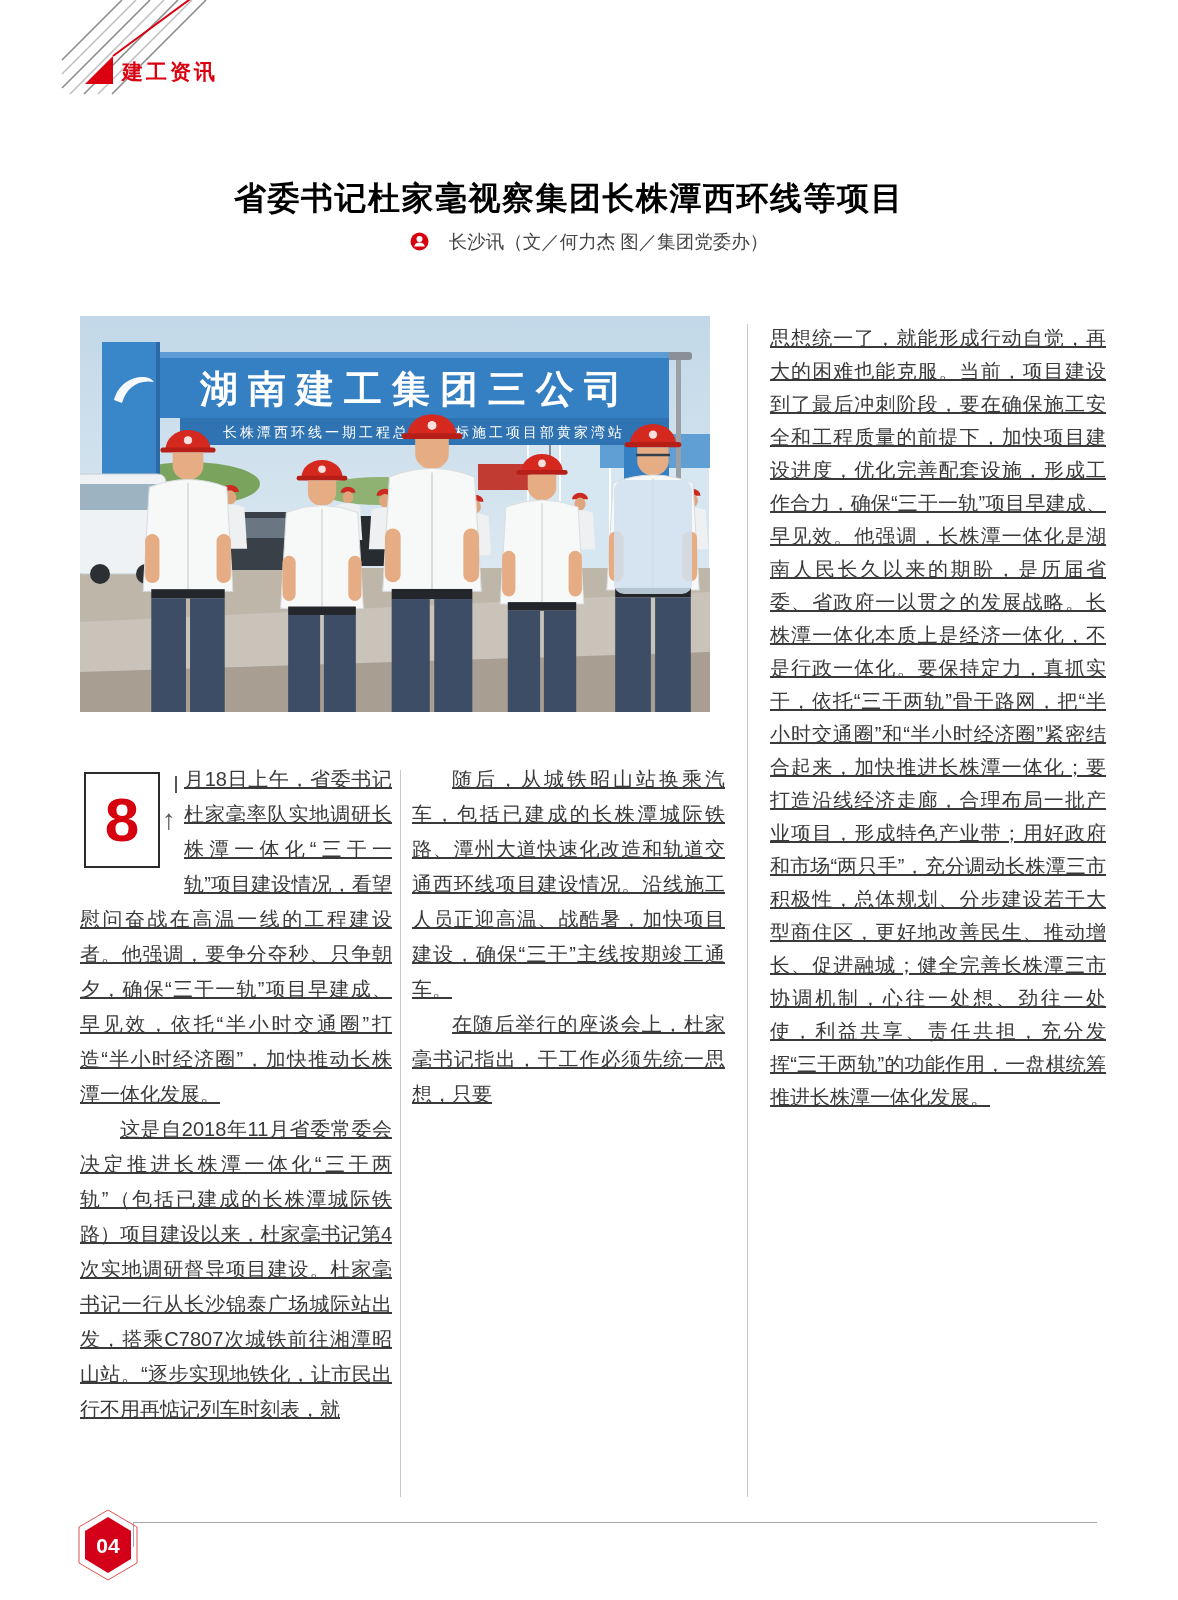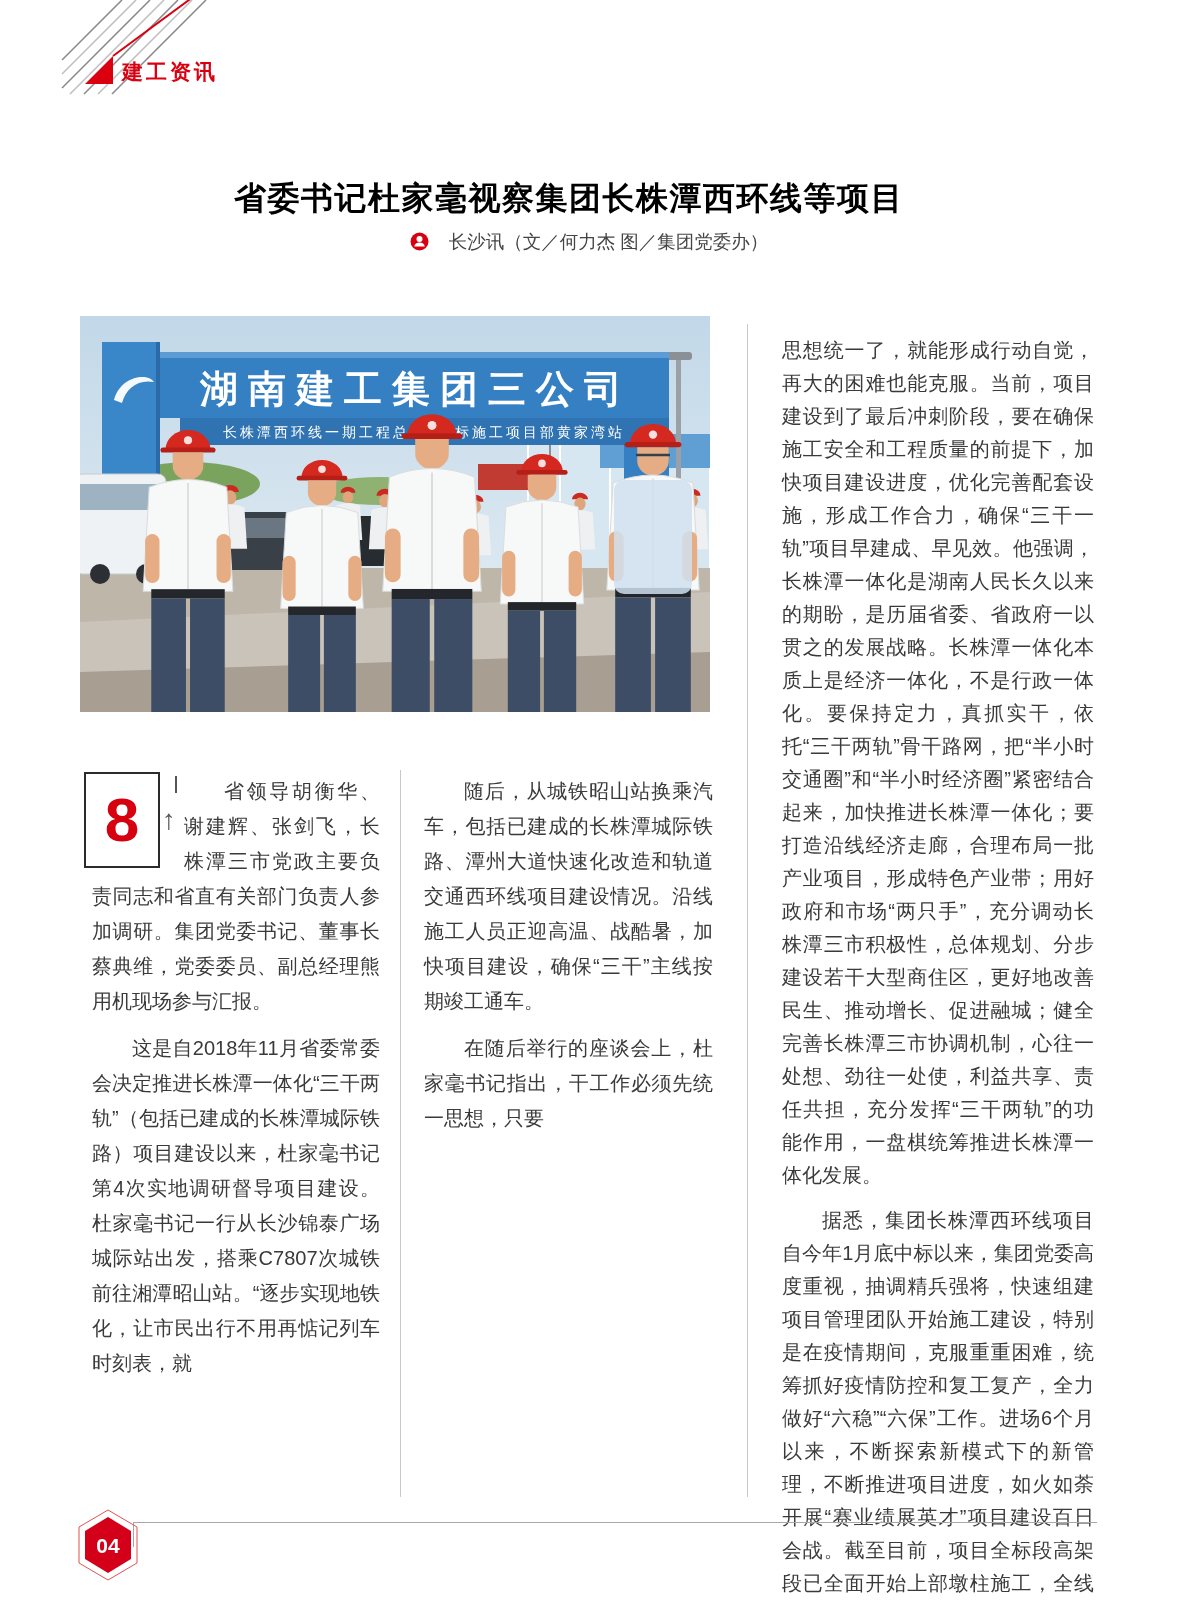--- a/index.html
+++ b/index.html
@@ -21,21 +21,21 @@
     position:absolute;left:0;top:229px;width:1178px;display:flex;
     align-items:center;justify-content:center;gap:20px;font-size:18.5px;color:#454545;
   }
   
   .photo{position:absolute;left:80px;top:316px;width:630px;height:396px;}
   
   .column{position:absolute;text-align:justify;}
   .col1{left:80px;top:762px;width:312px;font-size:20px;line-height:35px;}
   .col2{left:412px;top:762px;width:313px;font-size:20px;line-height:35px;}
   .col3{left:770px;top:322px;width:336px;font-size:20px;line-height:33px;}
-  .para{margin:12px;text-align:justify;}
+  .para{margin:0;text-align:justify;text-decoration:underline;}
   .para.indent{text-indent:2em;}
   .vrule{position:absolute;width:1px;background:#c9c9c9;}
   .vrule1{left:400px;top:770px;height:727px;}
   .vrule2{left:747px;top:324px;height:1173px;}
   
   .dropcap-float{float:left;width:104px;height:108px;position:relative;}
   .dropcap-box{
     position:absolute;left:4px;top:10px;width:72px;height:92px;border:2px solid #2b2b2b;
     display:flex;align-items:center;justify-content:center;
   }
@@ -195,36 +195,35 @@
 
   <div class="column col1">
     <div class="dropcap-float">
       <div class="dropcap-box">
         <span class="dropcap-num">8</span>
       </div>
       <span class="dropcap-tick"></span>
       <span class="dropcap-arrow">↑</span>
     </div>
     <div>
-        <p class="para indent">省领导胡衡华、谢建辉、张剑飞，长株潭三市党政主要负责同志和省直有关部门负责人参加调研。集团党委书记、董事长蔡典维，党委委员、副总经理熊用机现场参与汇报。</p>
+        <p class="para">月18日上午，省委书记杜家毫率队实地调研长株潭一体化“三干一轨”项目建设情况，看望慰问奋战在高温一线的工程建设者。他强调，要争分夺秒、只争朝夕，确保“三干一轨”项目早建成、早见效，依托“半小时交通圈”打造“半小时经济圈”，加快推动长株潭一体化发展。</p>
         <p class="para indent">这是自2018年11月省委常委会决定推进长株潭一体化“三干两轨”（包括已建成的长株潭城际铁路）项目建设以来，杜家毫书记第4次实地调研督导项目建设。杜家毫书记一行从长沙锦泰广场城际站出发，搭乘C7807次城铁前往湘潭昭山站。“逐步实现地铁化，让市民出行不用再惦记列车时刻表，就</p>
       </div>
   </div>
 
   <div class="column col2">
     <div>
         <p class="para indent">随后，从城铁昭山站换乘汽车，包括已建成的长株潭城际铁路、潭州大道快速化改造和轨道交通西环线项目建设情况。沿线施工人员正迎高温、战酷暑，加快项目建设，确保“三干”主线按期竣工通车。</p>
         <p class="para indent">在随后举行的座谈会上，杜家毫书记指出，干工作必须先统一思想，只要</p>
       </div>
   </div>
 
   <div class="column col3">
     <div>
         <p class="para">思想统一了，就能形成行动自觉，再大的困难也能克服。当前，项目建设到了最后冲刺阶段，要在确保施工安全和工程质量的前提下，加快项目建设进度，优化完善配套设施，形成工作合力，确保“三干一轨”项目早建成、早见效。他强调，长株潭一体化是湖南人民长久以来的期盼，是历届省委、省政府一以贯之的发展战略。长株潭一体化本质上是经济一体化，不是行政一体化。要保持定力，真抓实干，依托“三干两轨”骨干路网，把“半小时交通圈”和“半小时经济圈”紧密结合起来，加快推进长株潭一体化；要打造沿线经济走廊，合理布局一批产业项目，形成特色产业带；用好政府和市场“两只手”，充分调动长株潭三市积极性，总体规划、分步建设若干大型商住区，更好地改善民生、推动增长、促进融城；健全完善长株潭三市协调机制，心往一处想、劲往一处使，利益共享、责任共担，充分发挥“三干两轨”的功能作用，一盘棋统筹推进长株潭一体化发展。</p>
-        <p class="para indent">据悉，集团长株潭西环线项目自今年1月底中标以来，集团党委高度重视，抽调精兵强将，快速组建项目管理团队开始施工建设，特别是在疫情期间，克服重重困难，统筹抓好疫情防控和复工复产，全力做好“六稳”“六保”工作。进场6个月以来，不断探索新模式下的新管理，不断推进项目进度，如火如荼开展“赛业绩展英才”项目建设百日会战。截至目前，项目全标段高架段已全面开始上部墩柱施工，全线车站已开始基础施工，完成形象进度产值约3.9亿元。</p>
       </div>
   </div>
 
   <div class="footer-rule"></div>
   <svg class="footer-badge" width="66" height="74" viewBox="0 0 66 74">
     <polygon points="33,2 62,19 62,55 33,72 4,55 4,19" fill="none" stroke="#e2524e" stroke-width="1"></polygon>
     <polygon points="33,9 56,23 56,51 33,65 10,51 10,23" fill="#d40019"></polygon>
     <text x="33" y="45" text-anchor="middle" font-size="21" font-weight="bold" fill="#ffffff">04</text>
   </svg>
 

